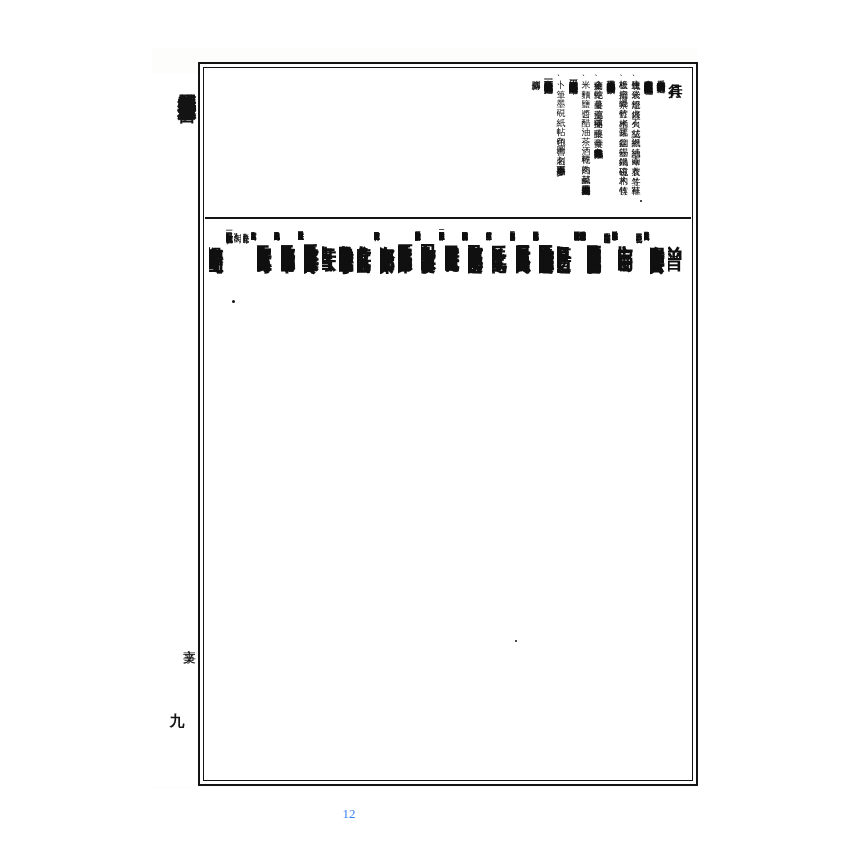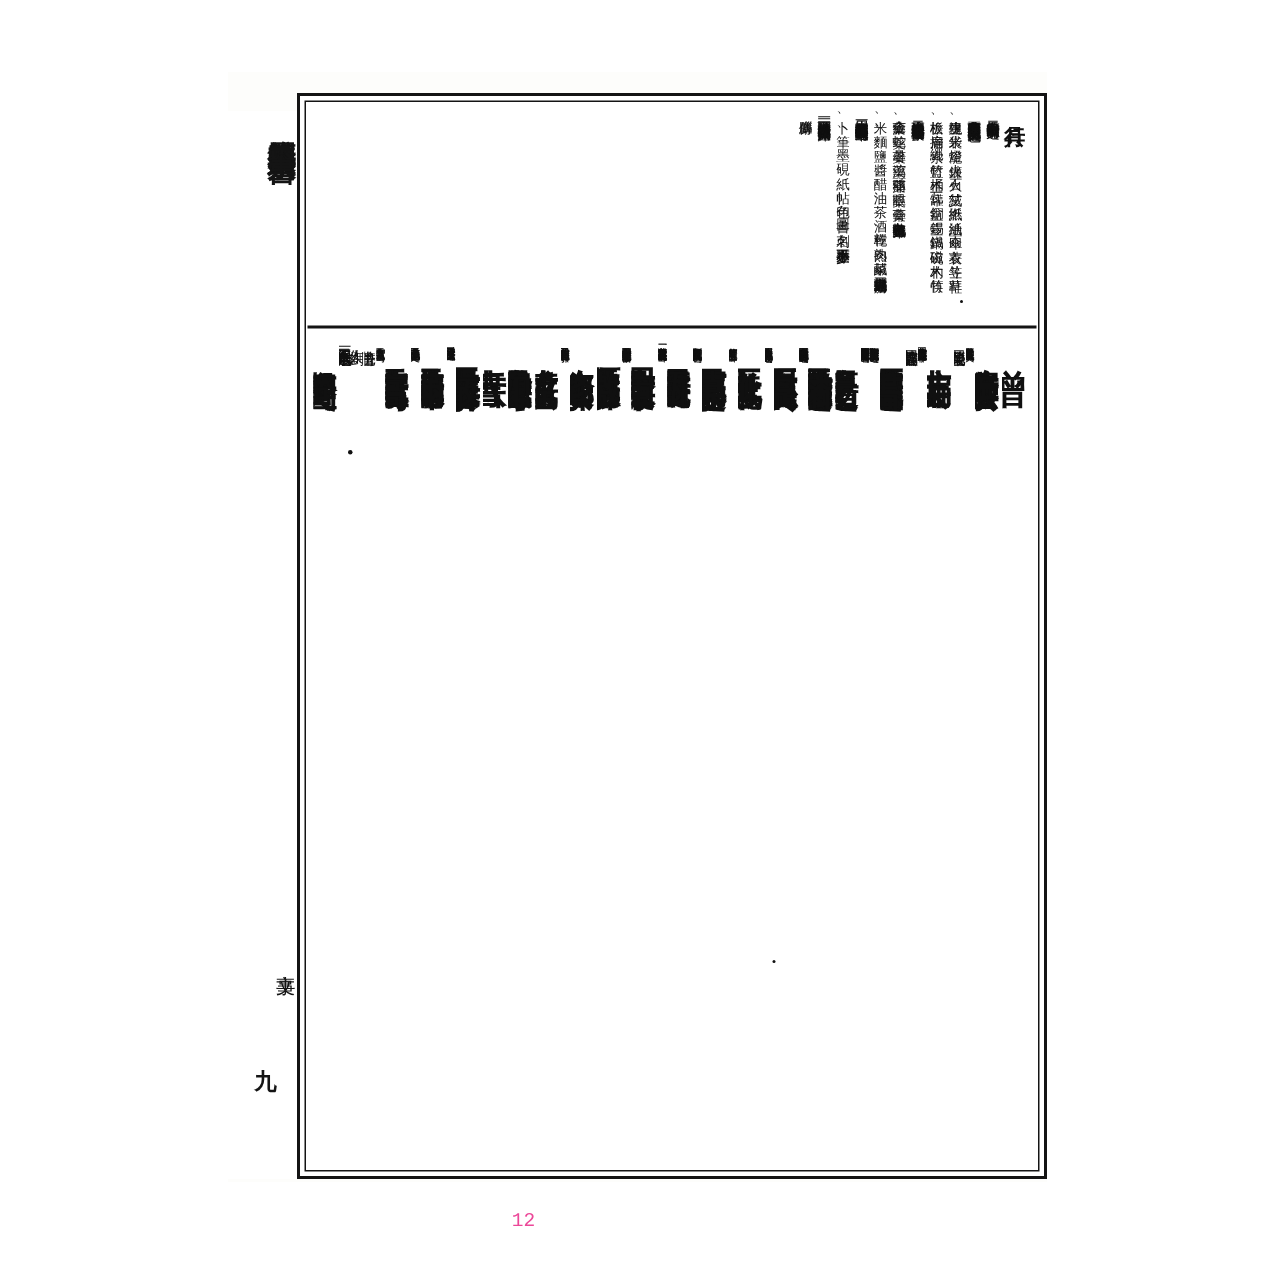--- a/index.html
+++ b/index.html
@@ -163,23 +163,23 @@
     padding: 0 0.5px;
   }
 
   
   .folio {
     position: absolute;
     left: 0;
     top: 806px;
     width: 698px;
     text-align: center;
-    font-family: Liberation Mono, monospace;
+    font-family: Liberation Serif, serif;
     font-size: 13px;
-    color: #ec4899;
+    color: #3b82f6;
   }
 
   
   .speck {
     position: absolute;
     background: #111;
     border-radius: 50%;
   }
 </style>
 </head>

